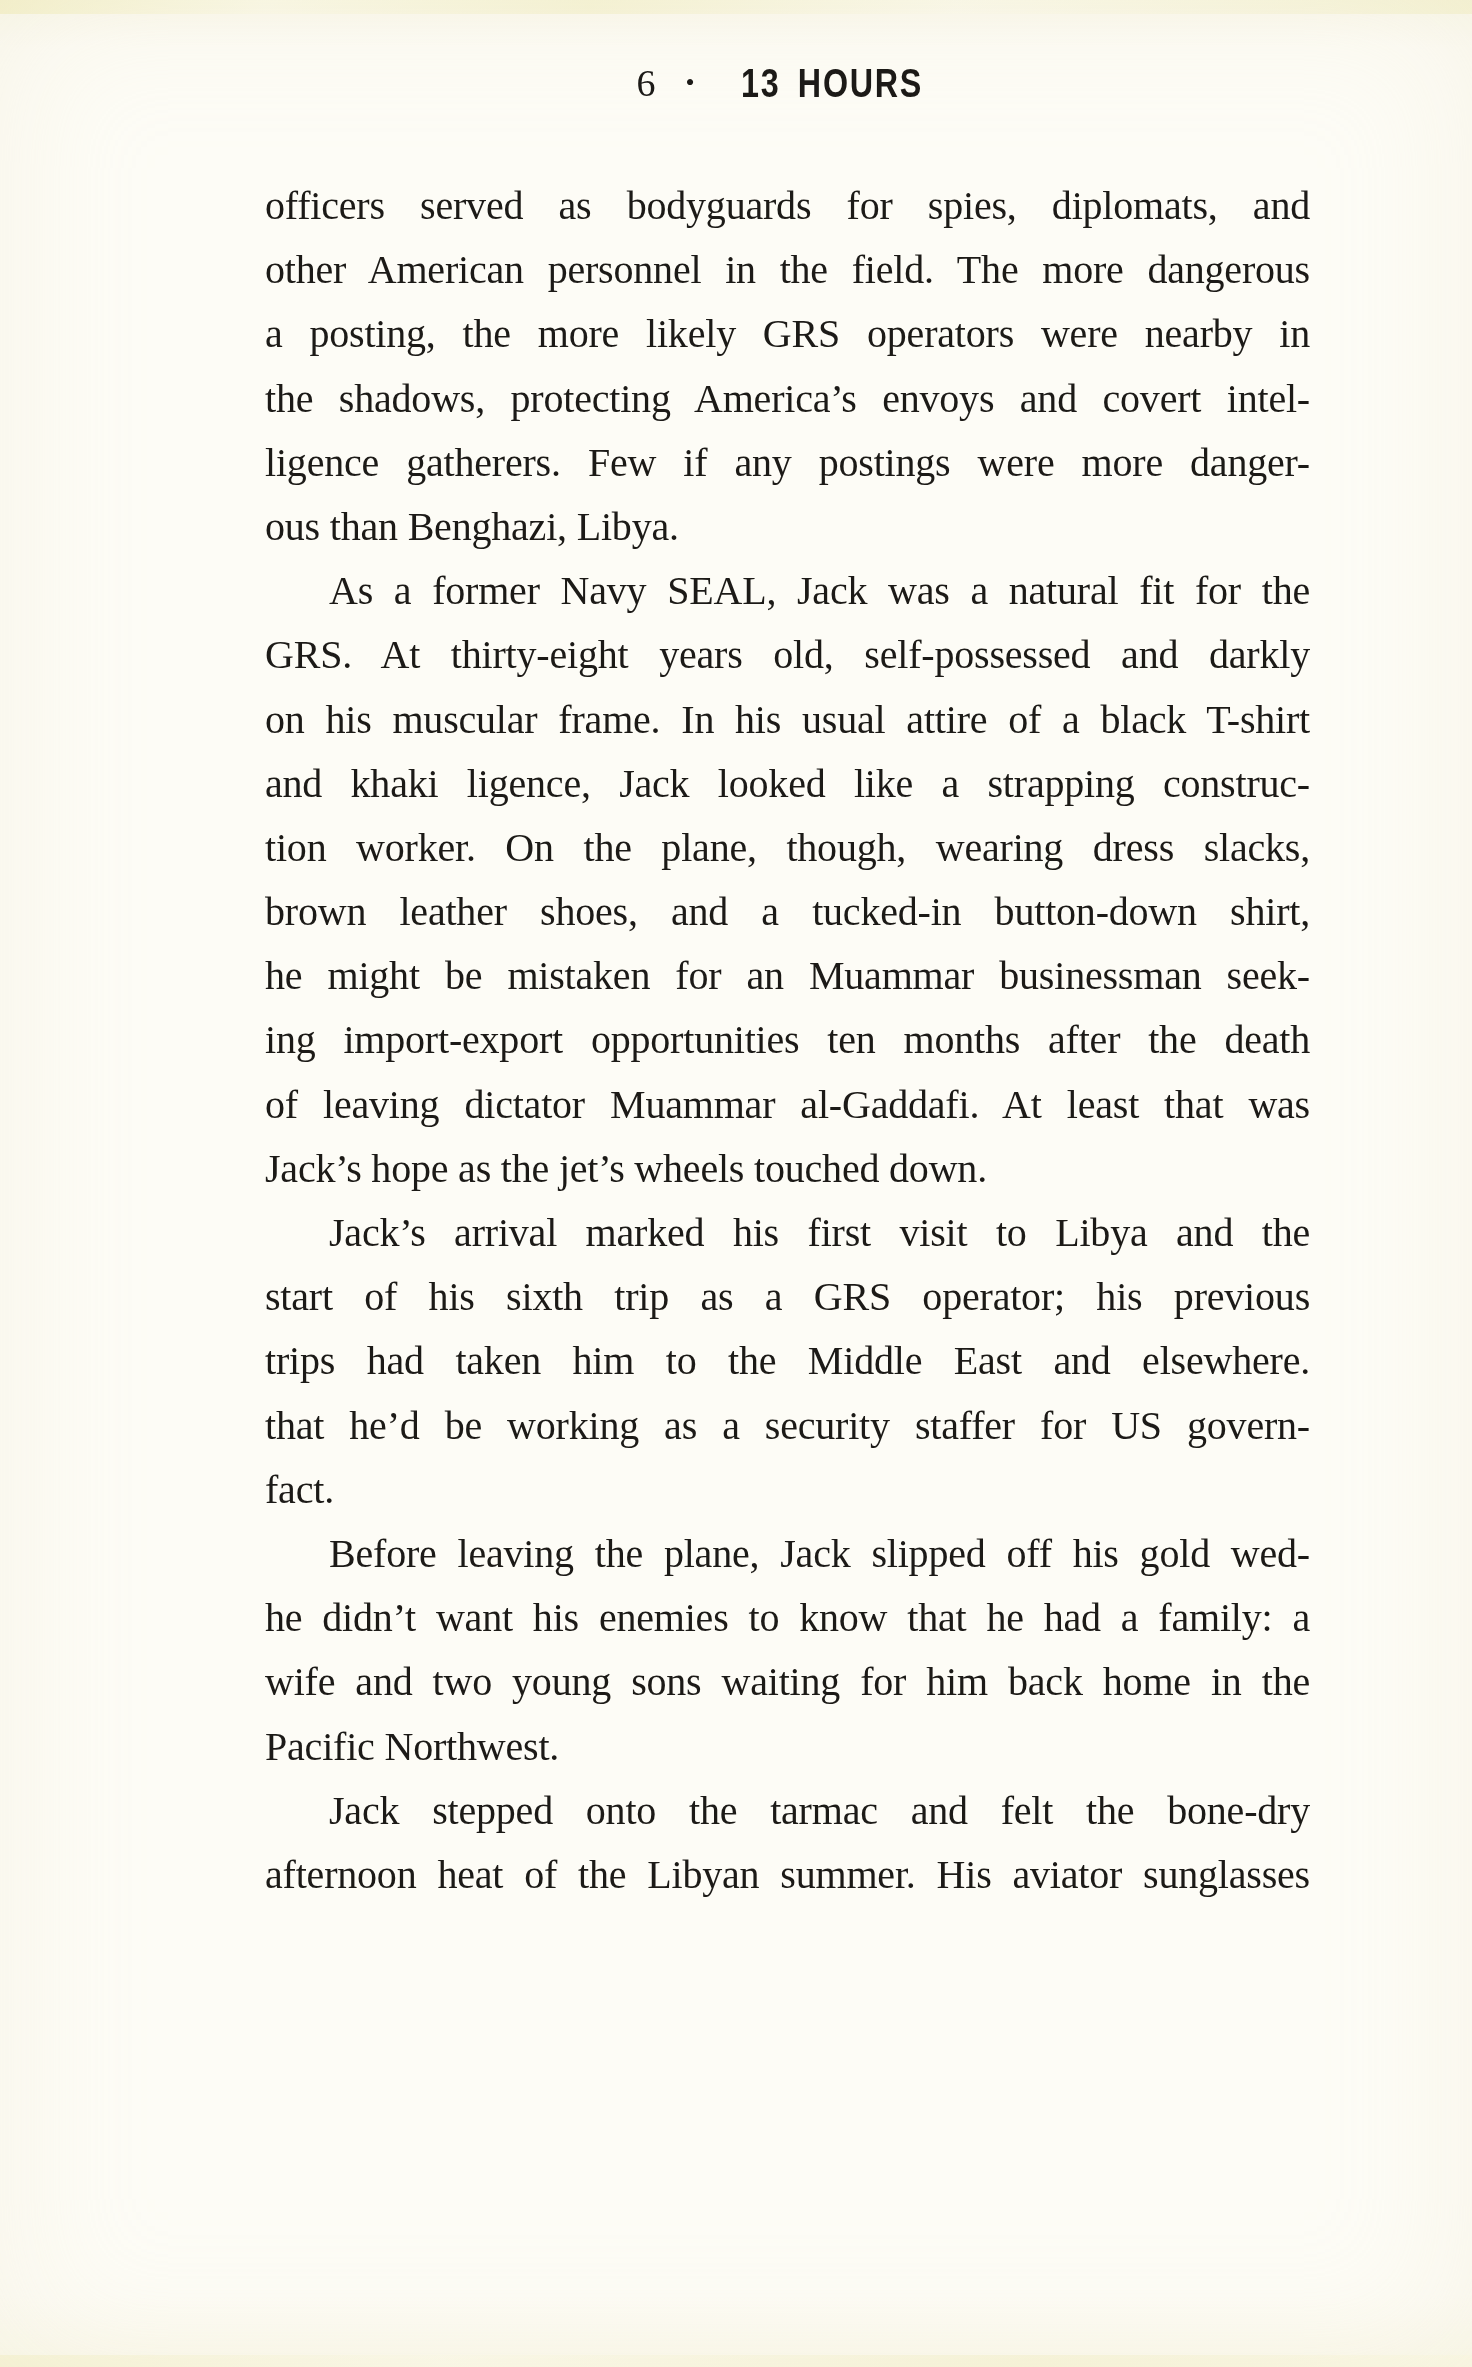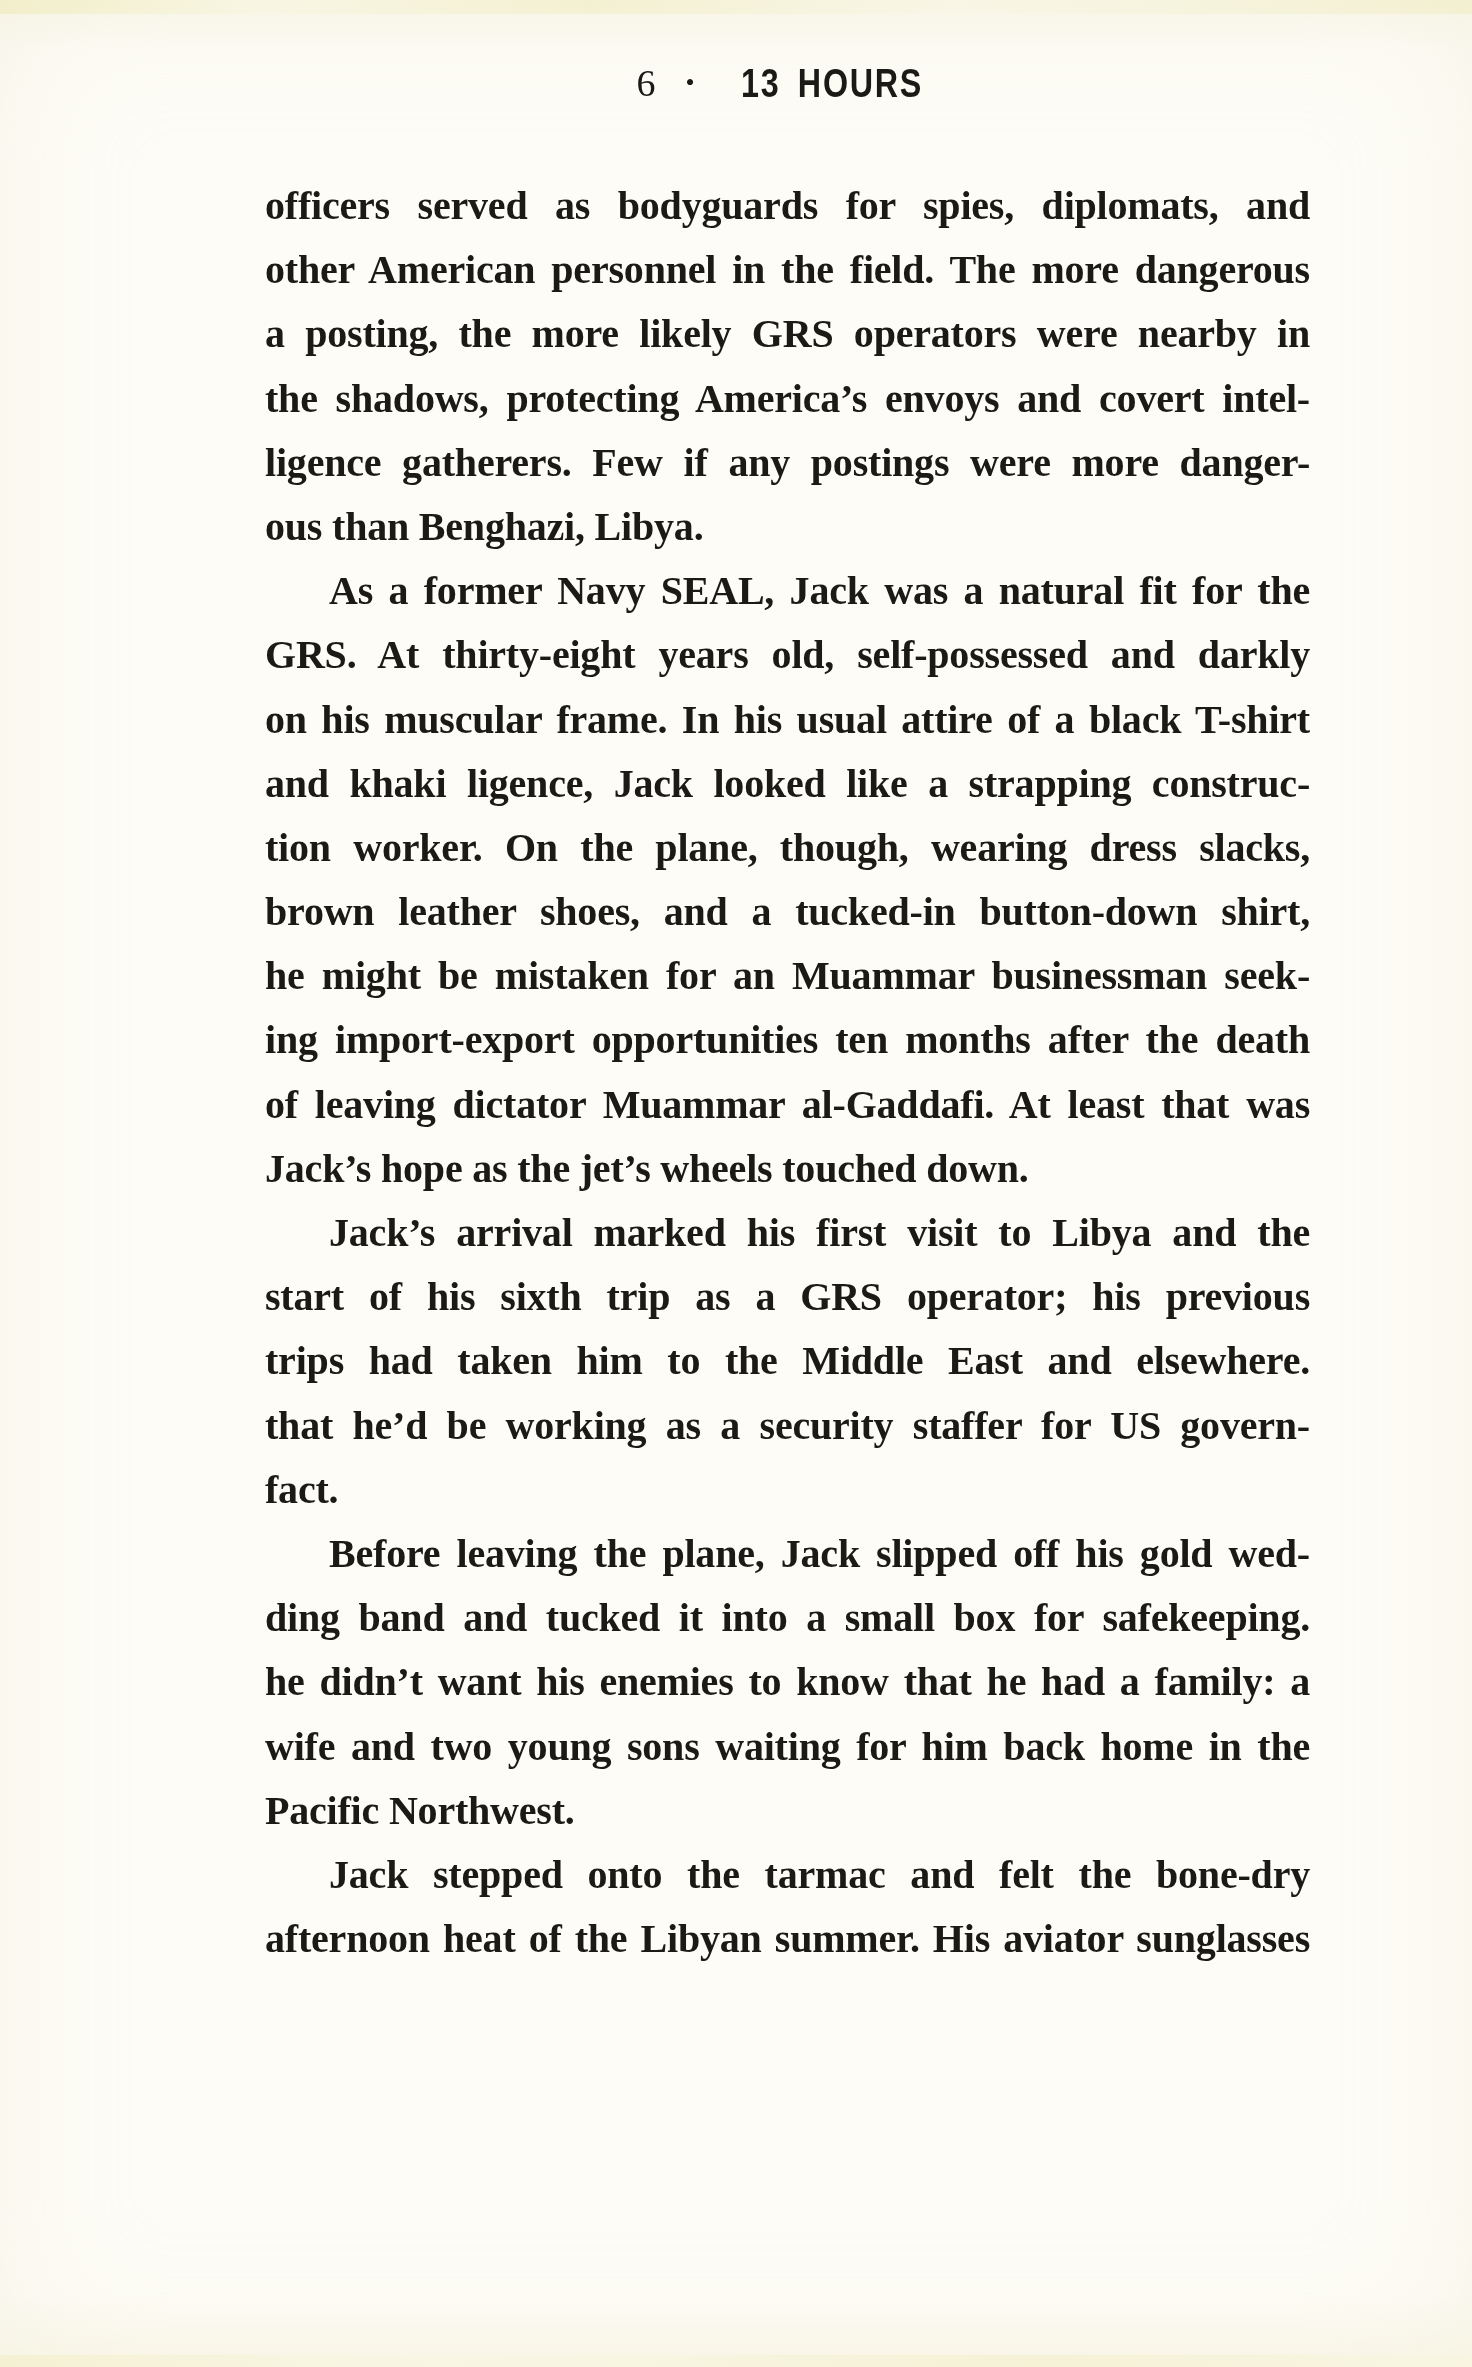--- a/index.html
+++ b/index.html
@@ -78,21 +78,20 @@
     font-size: 40px;
     letter-spacing: -0.2px;
     line-height: 64.2px;
   }
   .pline {
     height: 64.2px;
     text-align: justify;
     text-align-last: justify;
     white-space: normal;
     overflow: hidden;
-    font-weight: bold;
   }
   .pline.lastline {
     text-align-last: left;
   }
   .pline.indent {
     padding-left: 64px;
   }
 </style>
 </head>
 <body>
@@ -122,21 +121,20 @@
       <div class="pline">he might be mistaken for an Muammar businessman seek-</div>
       <div class="pline">ing import-export opportunities ten months after the death</div>
       <div class="pline">of leaving dictator Muammar al-Gaddafi. At least that was</div>
       <div class="pline lastline">Jack’s hope as the jet’s wheels touched down.</div>
       <div class="pline indent">Jack’s arrival marked his first visit to Libya and the</div>
       <div class="pline">start of his sixth trip as a GRS operator; his previous</div>
       <div class="pline">trips had taken him to the Middle East and elsewhere.</div>
       <div class="pline">that he’d be working as a security staffer for US govern-</div>
       <div class="pline lastline">fact.</div>
       <div class="pline indent">Before leaving the plane, Jack slipped off his gold wed-</div>
-      <div class="pline">ding band and tucked it into a small box for safekeeping.</div>
       <div class="pline">he didn’t want his enemies to know that he had a family: a</div>
       <div class="pline">wife and two young sons waiting for him back home in the</div>
       <div class="pline lastline">Pacific Northwest.</div>
       <div class="pline indent">Jack stepped onto the tarmac and felt the bone-dry</div>
       <div class="pline">afternoon heat of the Libyan summer. His aviator sunglasses</div>
     </div>
 
   <div class="scan-edge-bottom"></div>
 </div>
 

